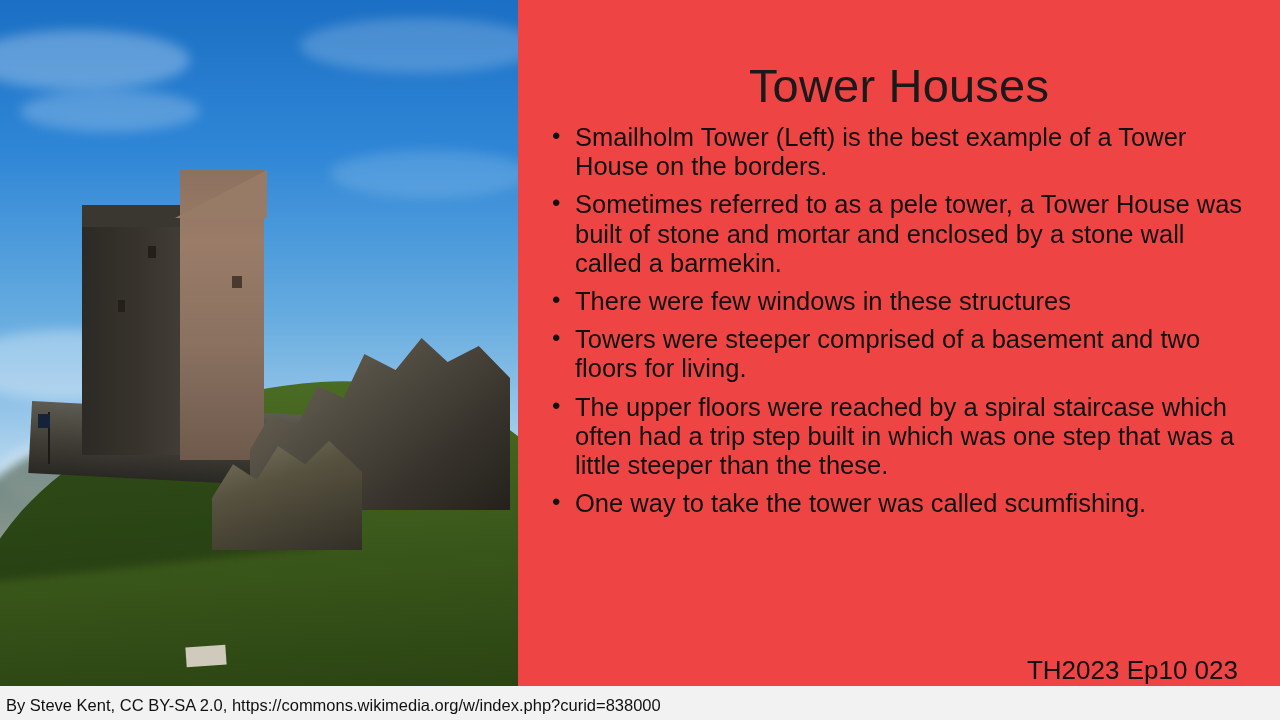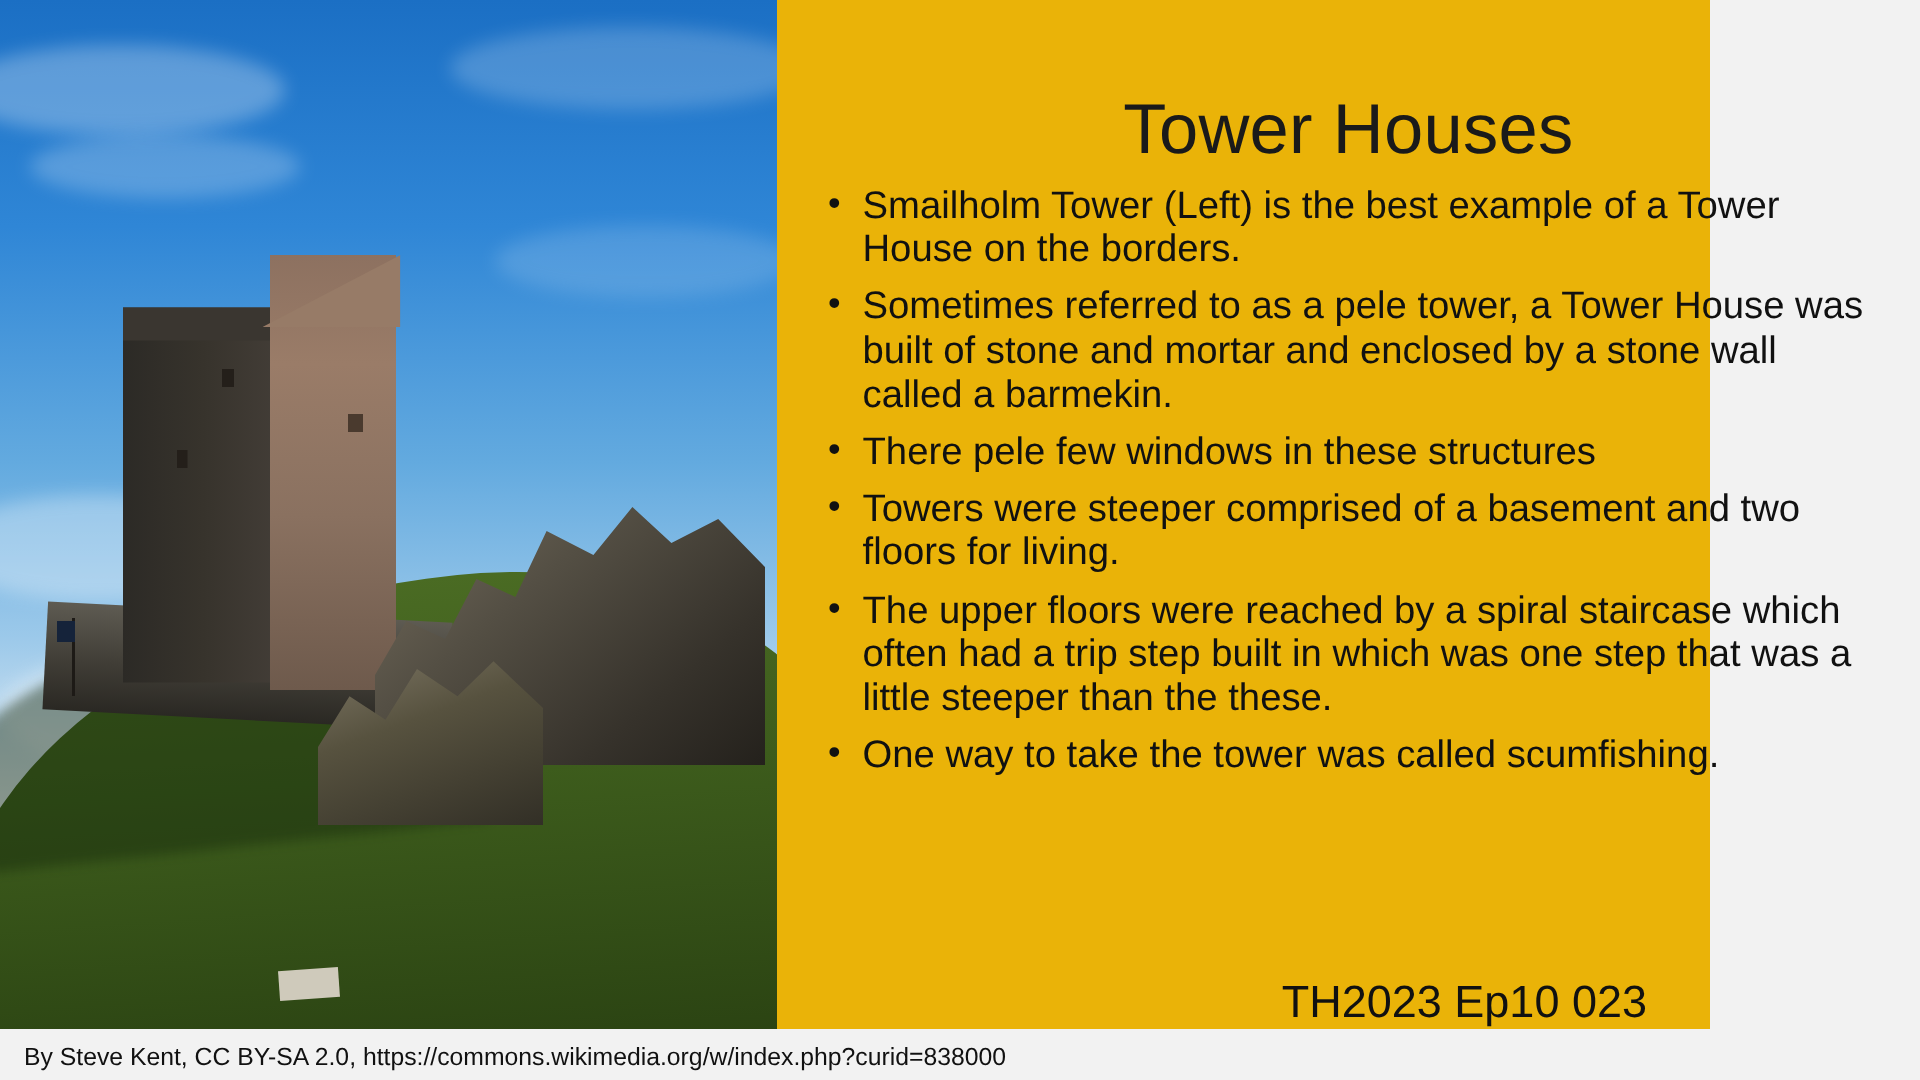--- a/index.html
+++ b/index.html
@@ -8,23 +8,23 @@
   }
   body {
     width: 1280px;
     height: 720px;
     overflow: hidden;
     font-family: "Liberation Sans", sans-serif;
     background: #f2f2f2;
   }
   .slide {
     position: relative;
-    width: 1140px;
+    width: 1280px;
     height: 720px;
-    background: #eab308;
+    background: #ef4444;
   }
 
   
   .photo {
     position: absolute;
     left: 0;
     top: 0;
     width: 518px;
     height: 686px;
     overflow: hidden;
@@ -215,31 +215,31 @@
   .caption-bar {
     position: absolute;
     left: 0;
     bottom: 0;
     width: 1280px;
     height: 34px;
     background: #f2f2f2;
   }
   .caption {
     position: absolute;
-    left: 16px;
+    left: 6px;
     bottom: 5px;
     font-size: 16.5px;
     color: #111111;
     white-space: nowrap;
   }
   .slide-code {
     position: absolute;
     right: 42px;
     bottom: 34px;
-    font-size: 30px;
+    font-size: 26px;
     color: #111111;
   }
 </style>
 </head>
 <body>
 
 <div class="slide">
 
   <div class="photo">
     <div class="cloud c1"></div>
@@ -265,21 +265,21 @@
     <div class="flagpole"></div>
     <div class="flag"></div>
     <div class="stone-marker"></div>
   </div>
 
   <div class="content">
     <h1 class="title">Tower Houses</h1>
     <ul class="bullets">
       <li>Smailholm Tower (Left) is the best example of a Tower House on the borders.</li>
       <li>Sometimes referred to as a pele tower, a Tower House was built of stone and mortar and enclosed by a stone wall called a barmekin.</li>
-      <li>There pele few windows in these structures</li>
+      <li>There were few windows in these structures</li>
       <li>Towers were steeper comprised of a basement and two floors for living.</li>
       <li>The upper floors were reached by a spiral staircase which often had a trip step built in which was one step that was a little steeper than the these.</li>
       <li>One way to take the tower was called scumfishing.</li>
     </ul>
   </div>
 
   <div class="slide-code">TH2023 Ep10 023</div>
 
   <div class="caption-bar">
     <div class="caption">By Steve Kent, CC BY-SA 2.0, https://commons.wikimedia.org/w/index.php?curid=838000</div>

